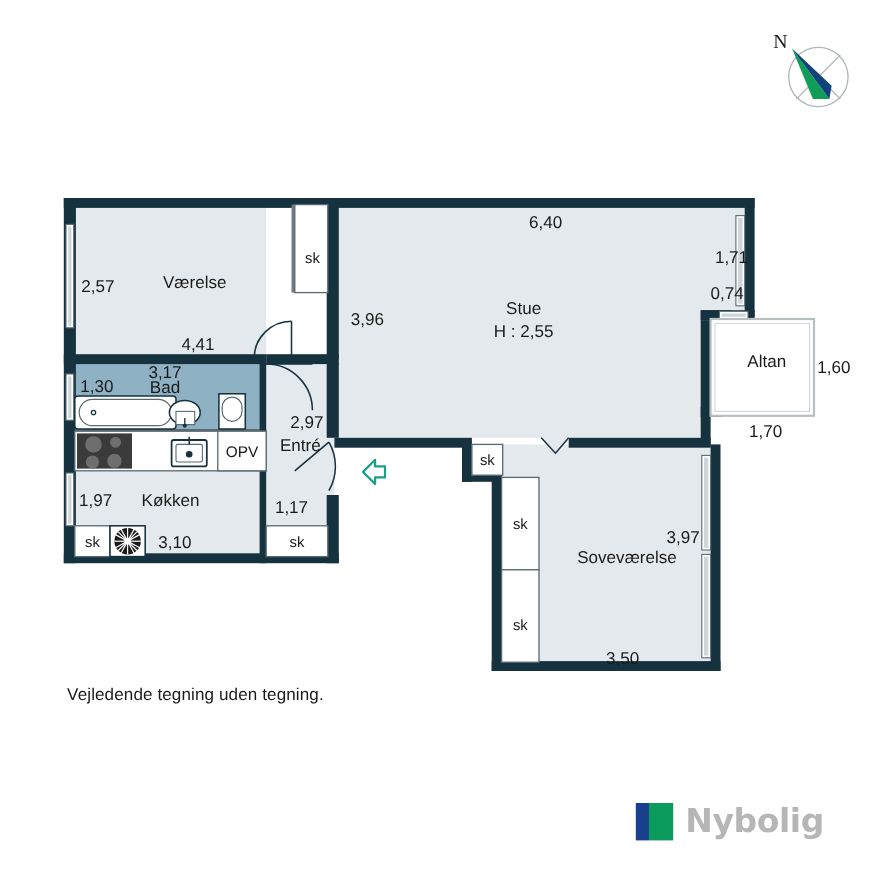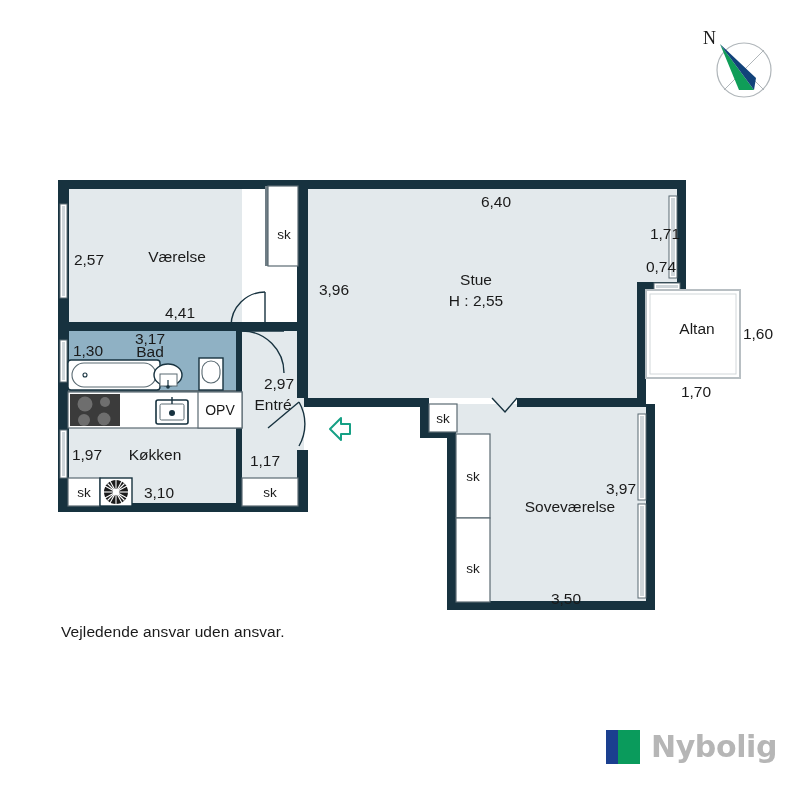--- a/index.html
+++ b/index.html
@@ -42,21 +42,20 @@
     letter-spacing: 0.1px;
     white-space: nowrap;
   }
   .logo-wrap {
     position: absolute;
     left: 578px;
     top: 730px;
     display: flex;
     align-items: center;
     gap: 11px;
-    margin-left: 28px;
   }
   .logo-mark {
     width: 34px;
     height: 34px;
     display: flex;
   }
   .logo-mark .bar-blue {
     width: 12px;
     height: 34px;
     background: #1b3f8f;
@@ -333,21 +332,21 @@
     <span class="compass-n">N</span>
     <svg width="76" height="80" viewBox="0 0 76 80">
       <circle cx="44" cy="42" r="27" fill="none" stroke="#b0b6ba" stroke-width="1.2"></circle>
       <line x1="24" y1="22" x2="64" y2="62" stroke="#b0b6ba" stroke-width="1"></line>
       <line x1="64" y1="22" x2="24" y2="62" stroke="#b0b6ba" stroke-width="1"></line>
       <polygon points="20,16 54,62 39,62" fill="#0f9d58"></polygon>
       <polygon points="20,16 54,62 56,50" fill="#11427a"></polygon>
     </svg>
   </div>
 
-  <div class="disclaimer">Vejledende ansvar uden ansvar.</div>
+  <div class="disclaimer">Vejledende tegning uden tegning.</div>
 
   <div class="logo-wrap">
     <div class="logo-mark">
       <div class="bar-blue"></div>
       <div class="bar-green"></div>
     </div>
     <div class="logo-text">Nybolig</div>
   </div>
 
 </div>

